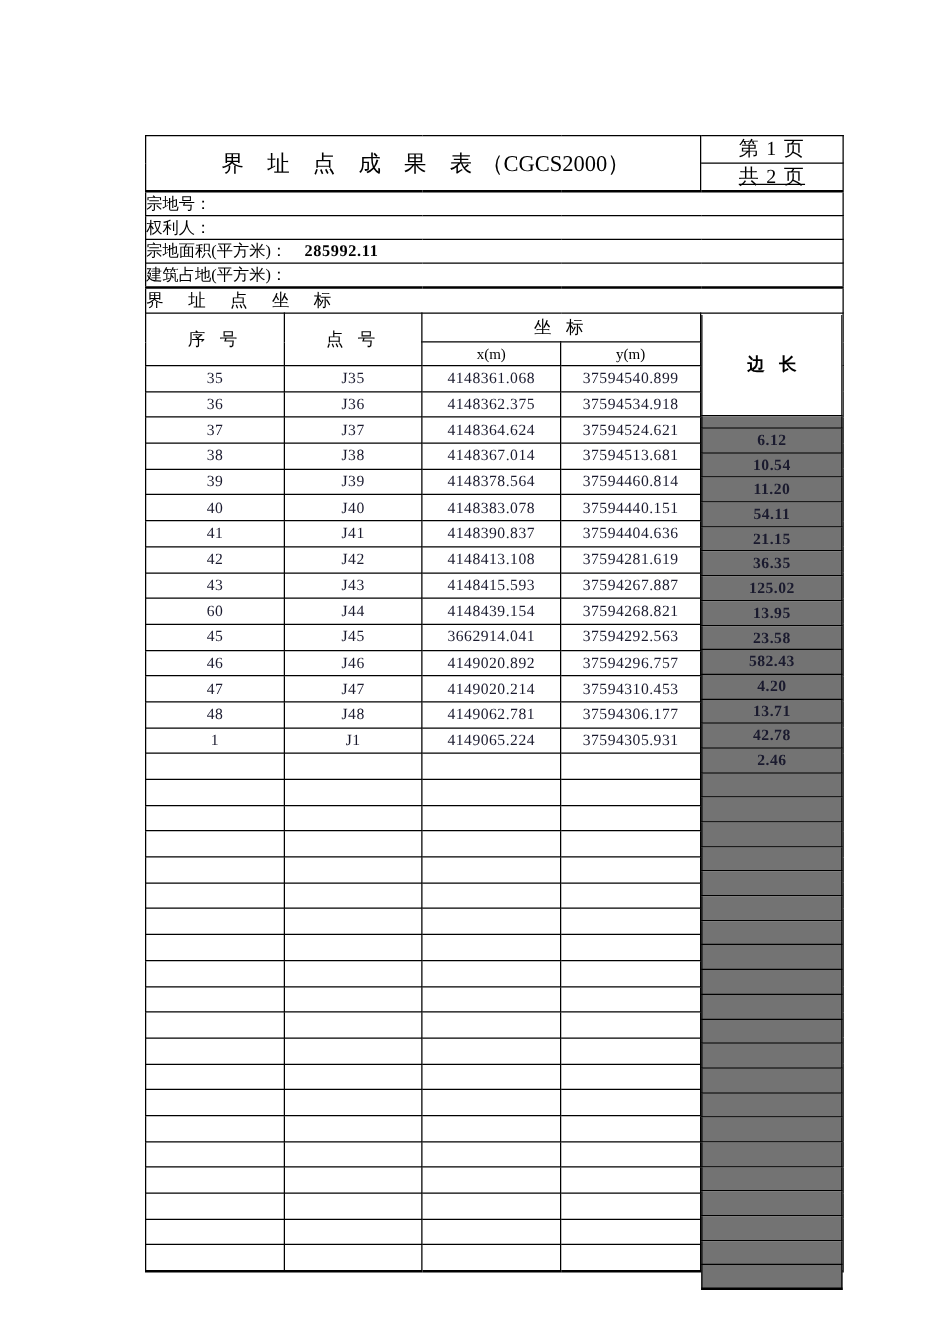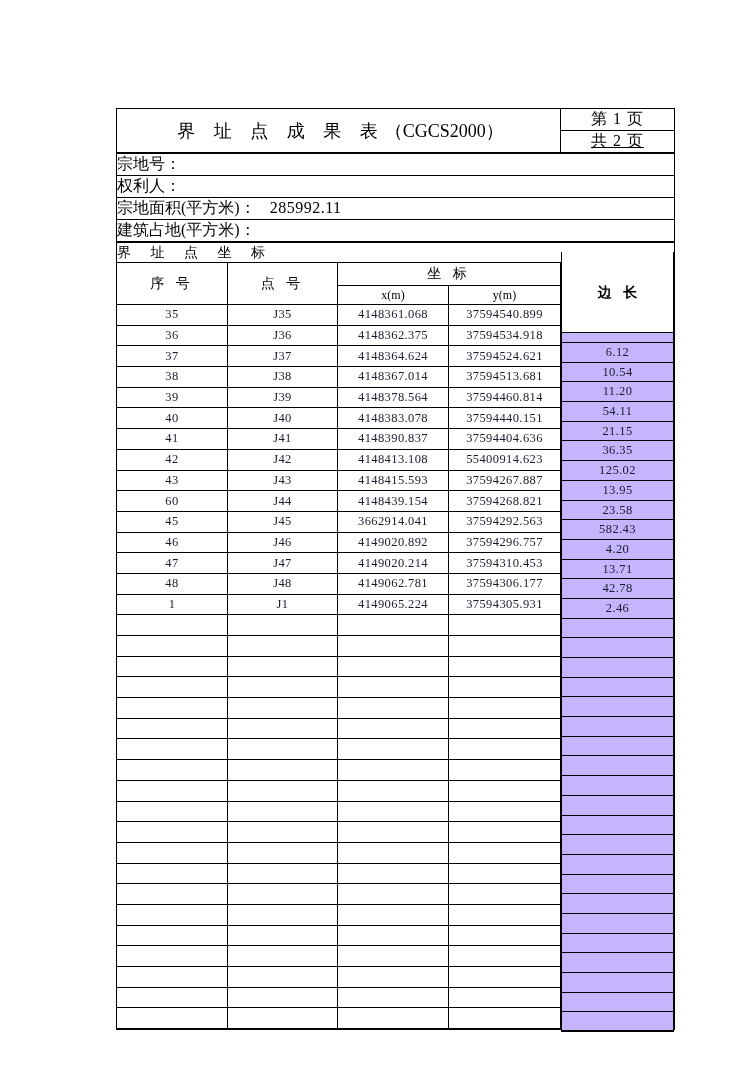--- a/index.html
+++ b/index.html
@@ -72,28 +72,28 @@
     width: 114px;
     letter-spacing: 1px;
     white-space: nowrap;
   }
   .page-cell-top { border-bottom: 1px solid #000; }
   .page-cell-bottom { border-bottom: 2px solid #000 !important; text-decoration: underline; }
 
   
   .info-cell {
     height: 17px;
-    font-size: 16px;
+    font-size: 13px;
     font-weight: bold;
     padding-left: 3px;
     white-space: nowrap;
     letter-spacing: 0px;
   }
   .info-cell .val {
-    font-weight: normal;
+    font-weight: bold;
     padding-left: 14px;
     letter-spacing: 0.5px;
   }
 
   
   .section-cell {
     height: 19px;
     font-size: 14px;
     font-weight: bold;
     letter-spacing: 8px;
@@ -142,22 +142,23 @@
     height: 19.7px;
     box-sizing: border-box;
     border-left: 1px solid #000;
     border-right: 1px solid #000;
     border-bottom: 1px solid #000;
     text-align: center;
     font-size: 12.5px;
     letter-spacing: 0.4px;
     color: #1a1a2e;
     line-height: 18.7px;
-    background: #c4b5fd;
-    white-space: nowrap;
+    background: #737373;
+    white-space: nowrap;
+    font-weight: bold;
   }
   #side-col .scell.stub {
     height: 10px;
     line-height: 10px;
   }
   #side-col .scell.last {
     border-bottom: 2px solid #000;
   }
   #side-col .shdr {
     box-sizing: border-box;
@@ -285,21 +286,21 @@
             <td class="dcell">41</td>
             <td class="dcell">J41</td>
             <td class="dcell">4148390.837</td>
             <td class="dcell">37594404.636</td>
             <td class="dcell" style="border-top: none; border-bottom: none;"></td>
           </tr>
           <tr>
             <td class="dcell">42</td>
             <td class="dcell">J42</td>
             <td class="dcell">4148413.108</td>
-            <td class="dcell">55400914.623</td>
+            <td class="dcell">37594281.619</td>
             <td class="dcell" style="border-top: none; border-bottom: none;"></td>
           </tr>
           <tr>
             <td class="dcell">43</td>
             <td class="dcell">J43</td>
             <td class="dcell">4148415.593</td>
             <td class="dcell">37594267.887</td>
             <td class="dcell" style="border-top: none; border-bottom: none;"></td>
           </tr>
           <tr>

